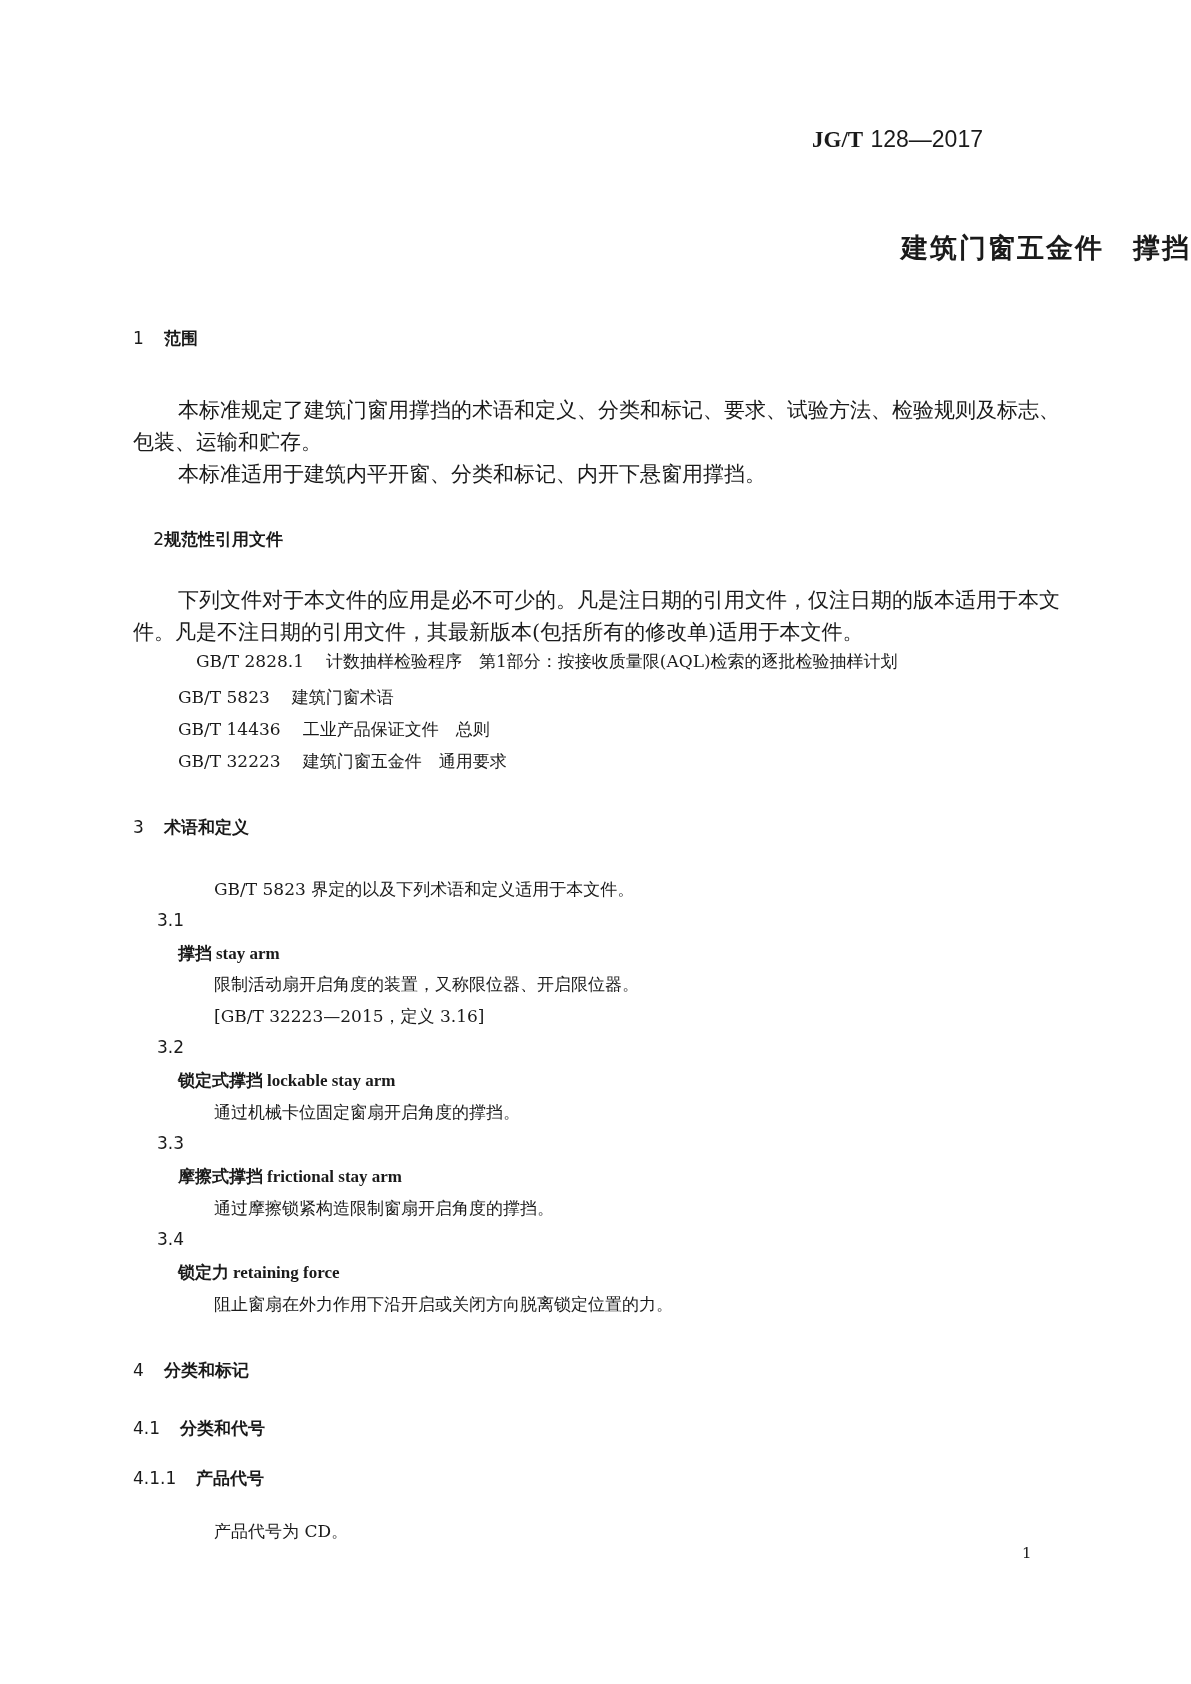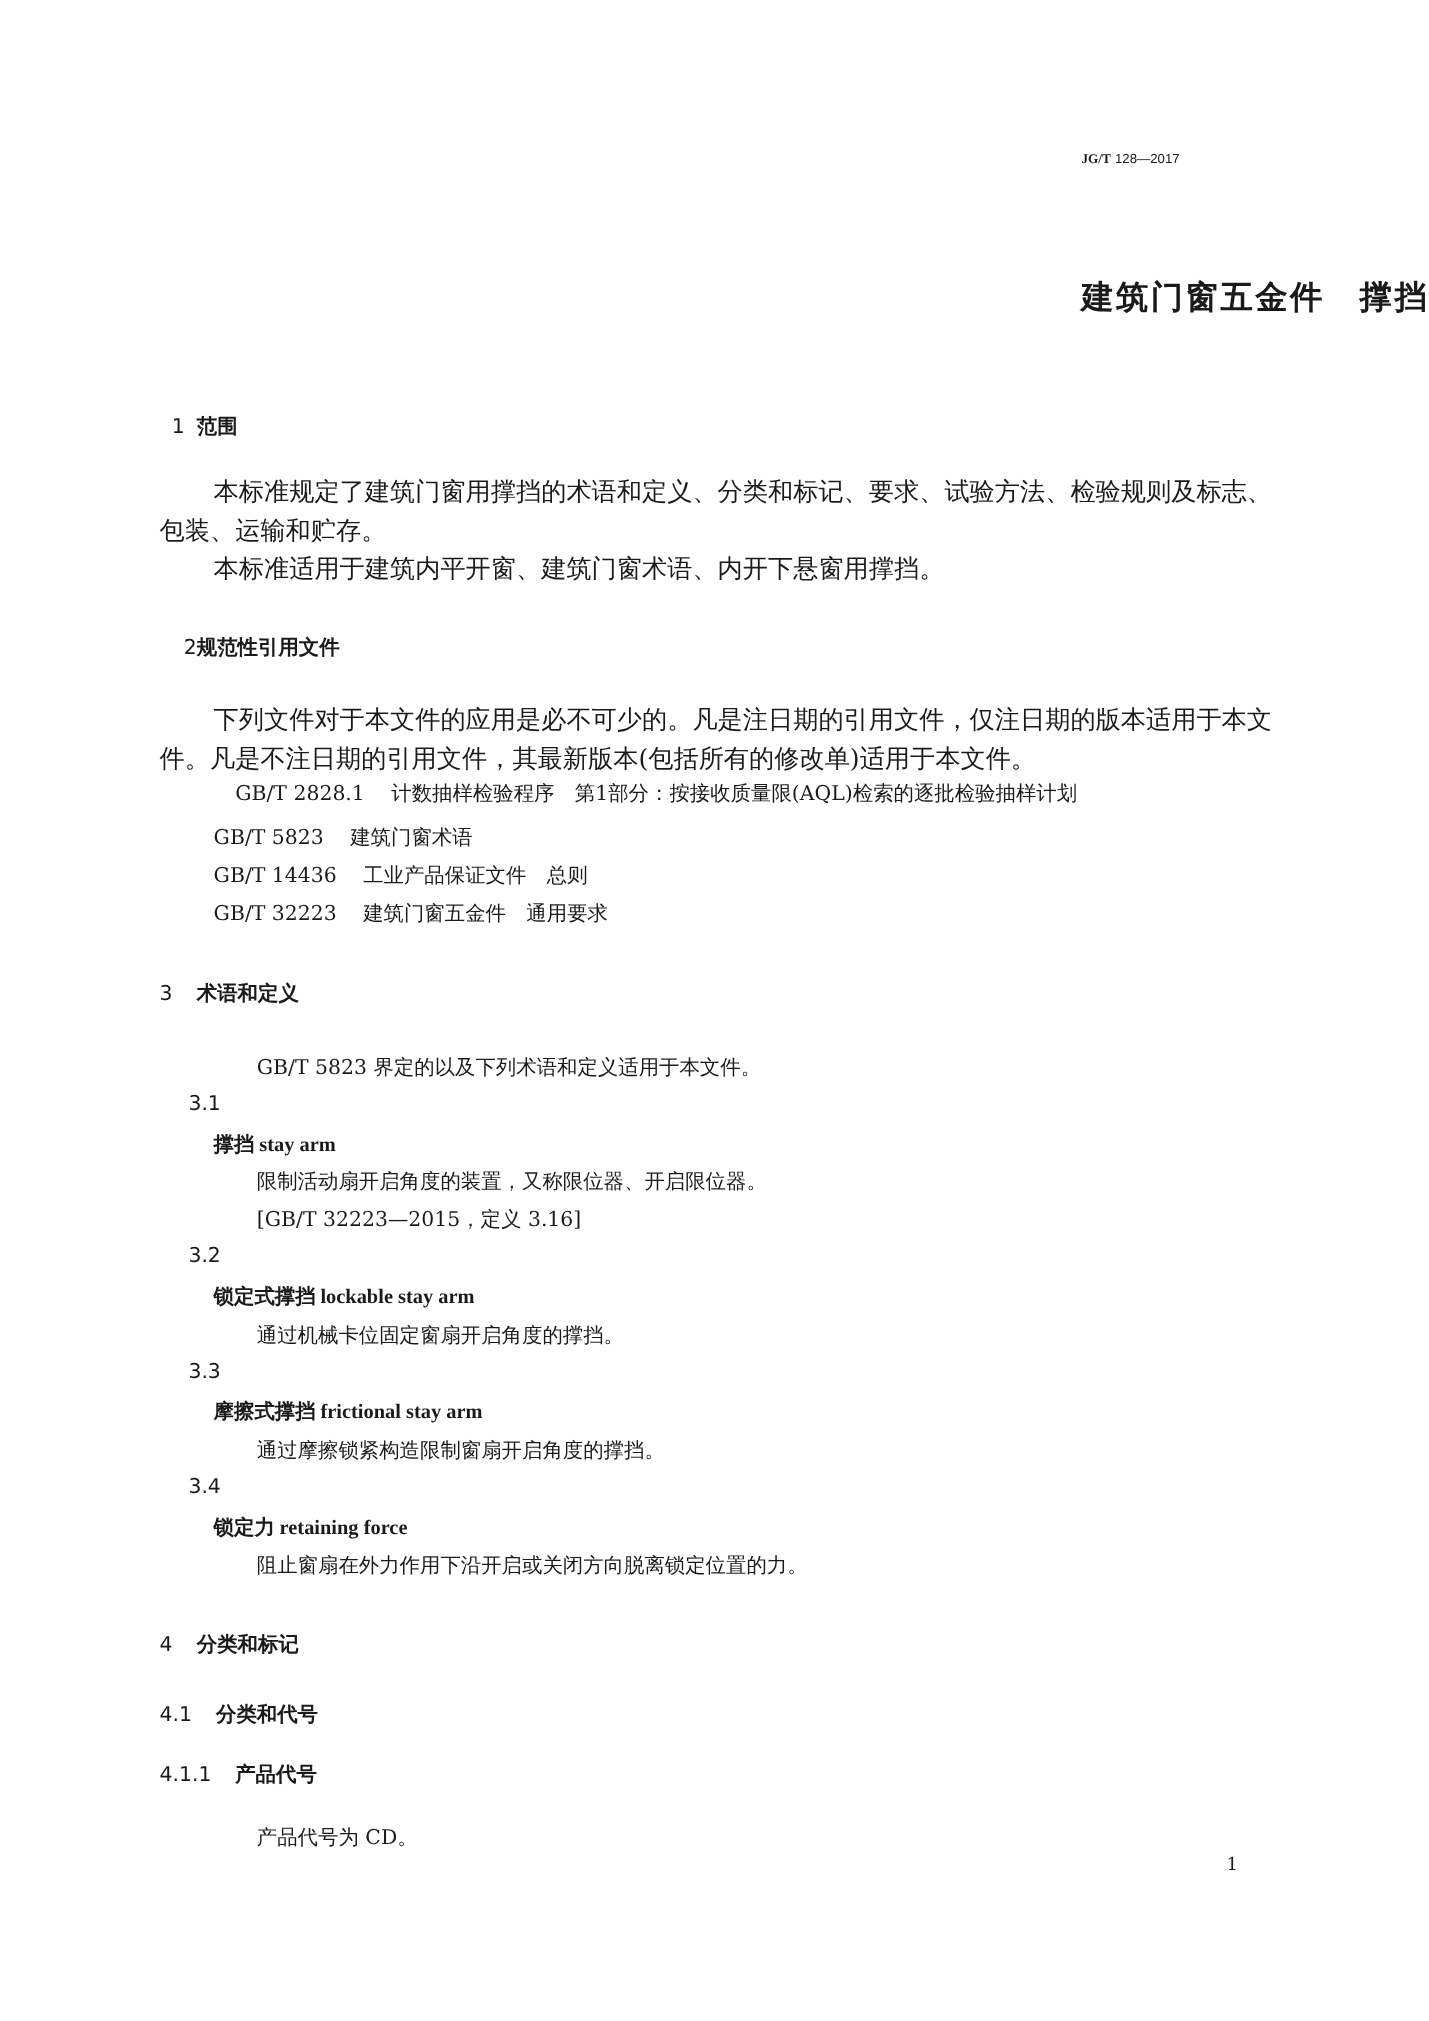--- a/index.html
+++ b/index.html
@@ -1,19 +1,19 @@
 <!DOCTYPE html>
 <html><head>
 <meta charset="utf-8">
 <style>
   html, body { margin: 0; padding: 0; background: #ffffff; }
   body { width: 1191px; height: 1684px; position: relative; overflow: hidden; color: #1a1a1a;
          font-family: "DejaVu Serif", "Liberation Serif", serif; }
   .abs { position: absolute; white-space: nowrap; }
-  .std-code { top: 126px; right: 208px; font-size: 11px; }
+  .std-code { top: 126px; right: 208px; font-size: 23px; }
   .std-code .prefix { font-family: "Liberation Serif", serif; font-weight: bold; }
   .std-code .num { font-family: "Liberation Sans", sans-serif; }
   .doc-title { top: 230px; left: 0; width: 1191px; text-align: right; font-size: 27px; font-weight: bold;
                font-family: "DejaVu Sans", sans-serif; letter-spacing: 2px; }
   .h1 { font-family: "DejaVu Sans", sans-serif; font-size: 17px; font-weight: bold; left: 133px; }
   .h1 .n { font-weight: normal; display: inline-block; min-width: 31px; }
   .h2 .n { min-width: 47px; }
   .h3 .n { min-width: 63px; }
   .para { font-size: 21px; line-height: 32px; left: 133px; width: 940px; white-space: normal;
           font-family: "DejaVu Serif", serif; }
@@ -29,25 +29,25 @@
 </head>
 <body>
 
 <div class="abs std-code">
   <span class="prefix">JG/T</span>
   <span class="num">128—2017</span>
 </div>
 
 <div class="abs doc-title">建筑门窗五金件　撑挡</div>
 
-<div class="abs h1" style="top:344px;text-align:center;">
+<div class="abs h1" style="top:327px;">
   <span class="n">1</span><span>范围</span>
 </div>
 <div class="abs para indent" style="top:394px;">本标准规定了建筑门窗用撑挡的术语和定义、分类和标记、要求、试验方法、检验规则及标志、包装、运输和贮存。</div>
-<div class="abs para indent" style="top:458px;">本标准适用于建筑内平开窗、建筑门窗术语、内开下悬窗用撑挡。</div>
+<div class="abs para indent" style="top:458px;">本标准适用于建筑内平开窗、分类和标记、内开下悬窗用撑挡。</div>
 
 <div class="abs h1" style="top:528px;text-align:right;">
   <span class="n">2</span><span>规范性引用文件</span>
 </div>
 <div class="abs para indent" style="top:584px;">下列文件对于本文件的应用是必不可少的。凡是注日期的引用文件，仅注日期的版本适用于本文件。凡是不注日期的引用文件，其最新版本(包括所有的修改单)适用于本文件。</div>
 
 <div class="abs ref" style="top:650px;margin-left:18px;">
   <span class="code">GB/T 2828.1</span><span>计数抽样检验程序　第1部分：按接收质量限(AQL)检索的逐批检验抽样计划</span>
 </div>
 <div class="abs ref" style="top:686px;">

